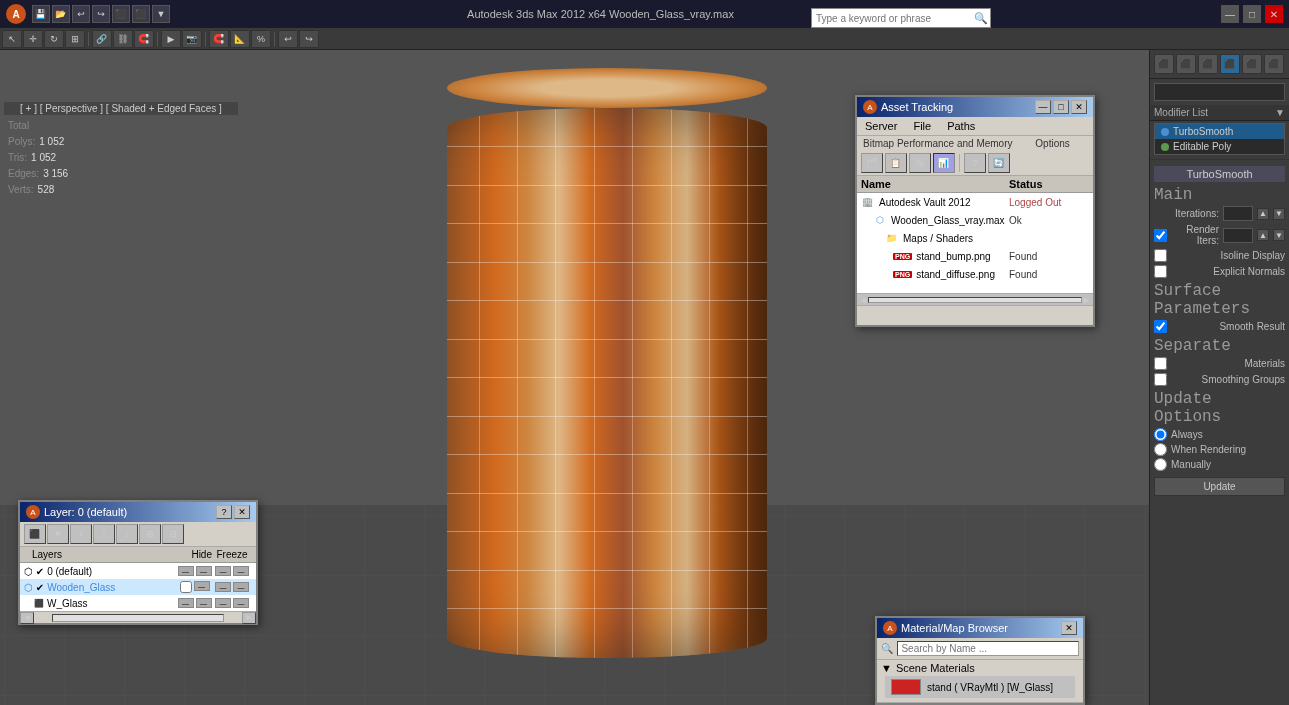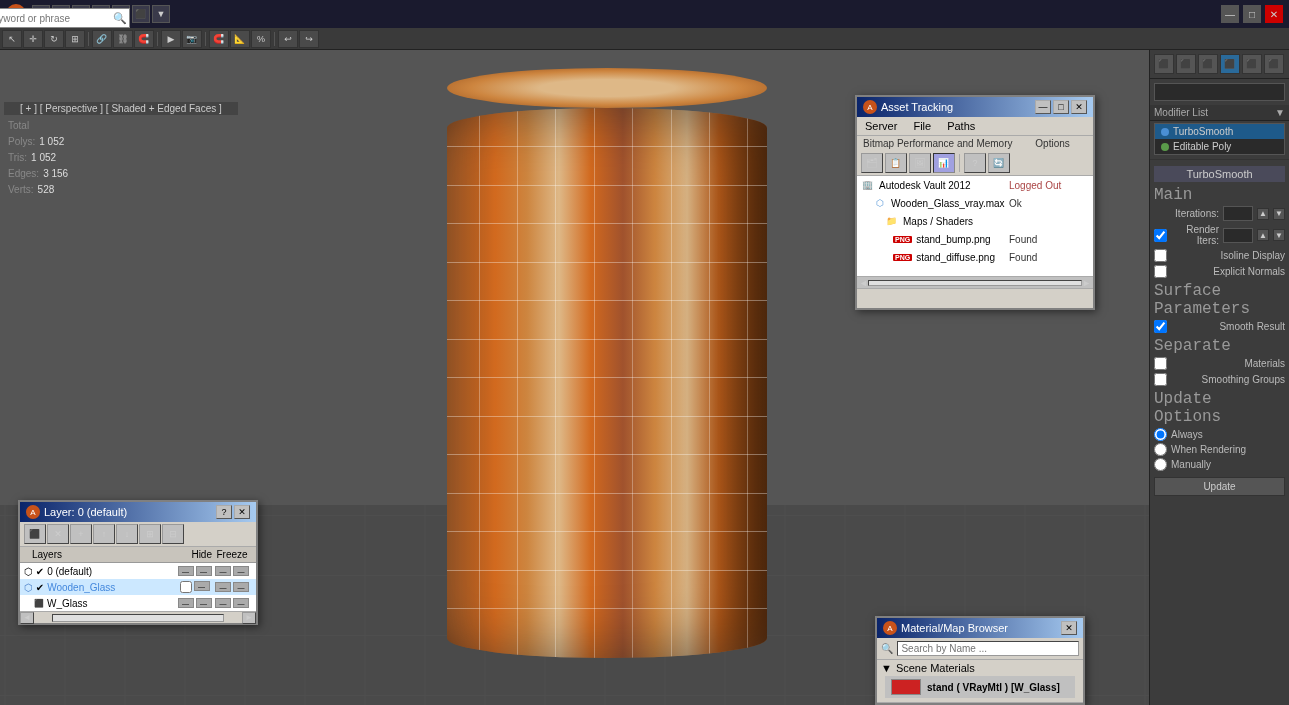--- a/index.html
+++ b/index.html
@@ -717,21 +717,21 @@
     }
     .mb-color-swatch {
       width: 30px;
       height: 16px;
       background: #cc2222;
       border: 1px solid #888;
     }
     #material-browser .mb-item-name {
       font-size: 10px;
       color: #000;
-      font-weight: bold;
+      font-weight: normal;
       text-align: center;
     }
 
     
     #vp-info {
       position: absolute;
       top: 52px;
       left: 4px;
       font-size: 10px;
       color: #ccc;
@@ -748,20 +748,21 @@
   </div>
   <div class="toolbar-icons">
     <span>💾</span>
     <span>📂</span>
     <span>↩</span>
     <span>↪</span>
     <span>⬛</span>
     <span>⬛</span>
     <span>▼</span>
   </div>
+  <div class="title-text">Autodesk 3ds Max 2012 x64    Wooden_Glass_vray.max</div>
   <div style="position:relative; margin-right: 10px;">
     <div id="search-bar" style="position:relative; width:180px; height:20px; background:white; border:1px solid #888; display:flex; align-items:center;">
       <input type="text" style="border: none; outline: none; font-size: 10px; width: 100%; padding: 0px 4px; color: rgb(153, 153, 153);" placeholder="Type a keyword or phrase">
       <span style="color:#666; font-size:11px; margin-right:2px;">🔍</span>
     </div>
   </div>
   <div class="win-controls">
     <button>—</button>
     <button>□</button>
     <button class="close-btn">✕</button>
@@ -978,20 +979,24 @@
   </div>
   <div class="at-toolbar">
     <div class="at-tool-btn">🗂</div>
     <div class="at-tool-btn">📋</div>
     <div class="at-tool-btn">🖼</div>
     <div class="at-tool-btn active">📊</div>
     <div class="separator"></div>
     <div class="at-tool-btn">?</div>
     <div class="at-tool-btn">🔄</div>
   </div>
+  <div class="at-headers">
+    <div class="col-name">Name</div>
+    <div class="col-status">Status</div>
+  </div>
   <div class="at-tree">
 
     <div class="at-row">
       <div class="row-name">
         <div class="file-icon">🏢</div>
         <span>Autodesk Vault 2012</span>
       </div>
       <div class="row-status" style="color:#aa4444;">Logged Out</div>
     </div>
 

